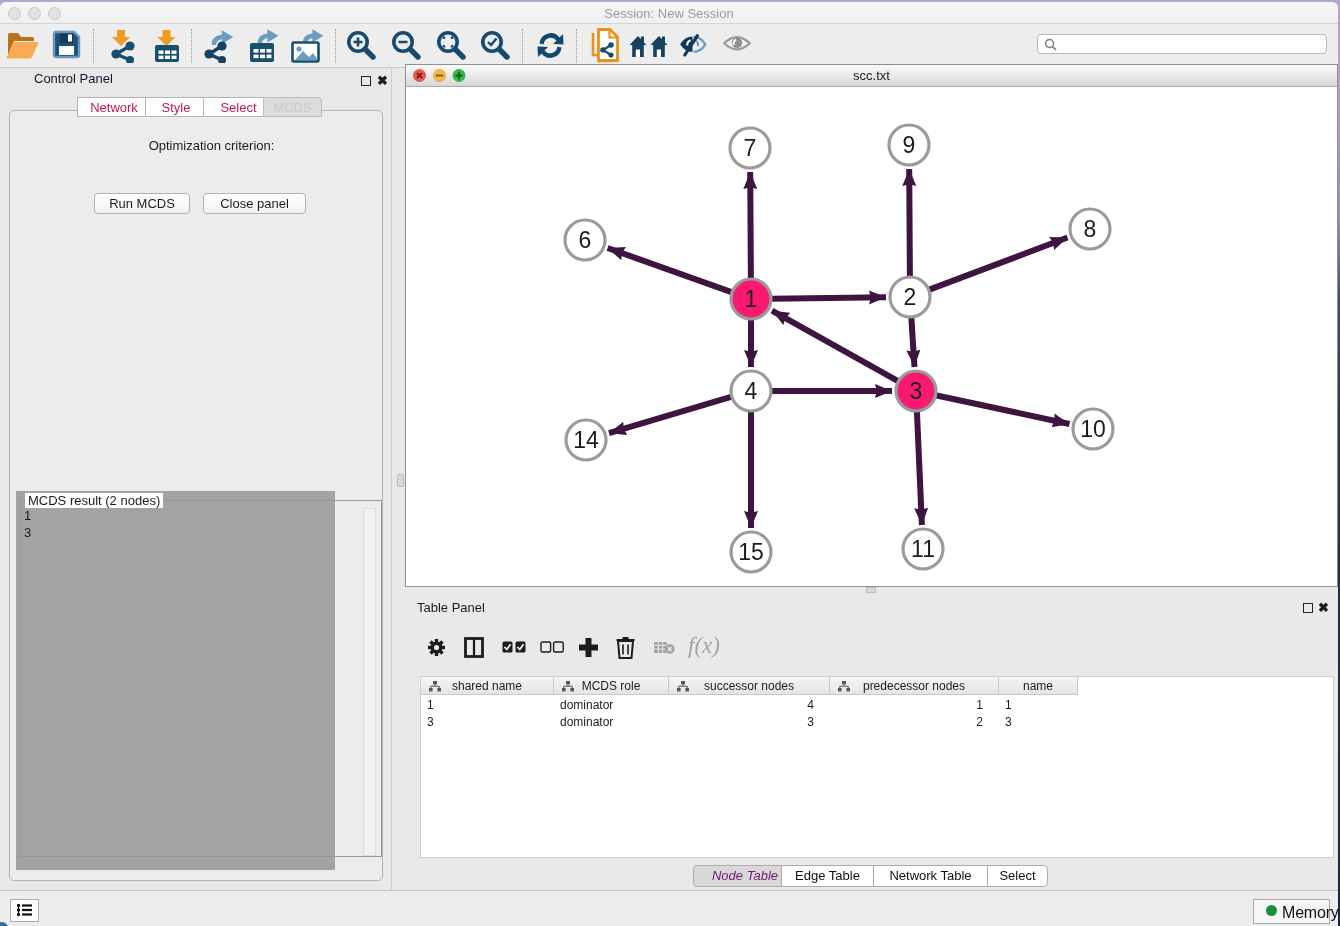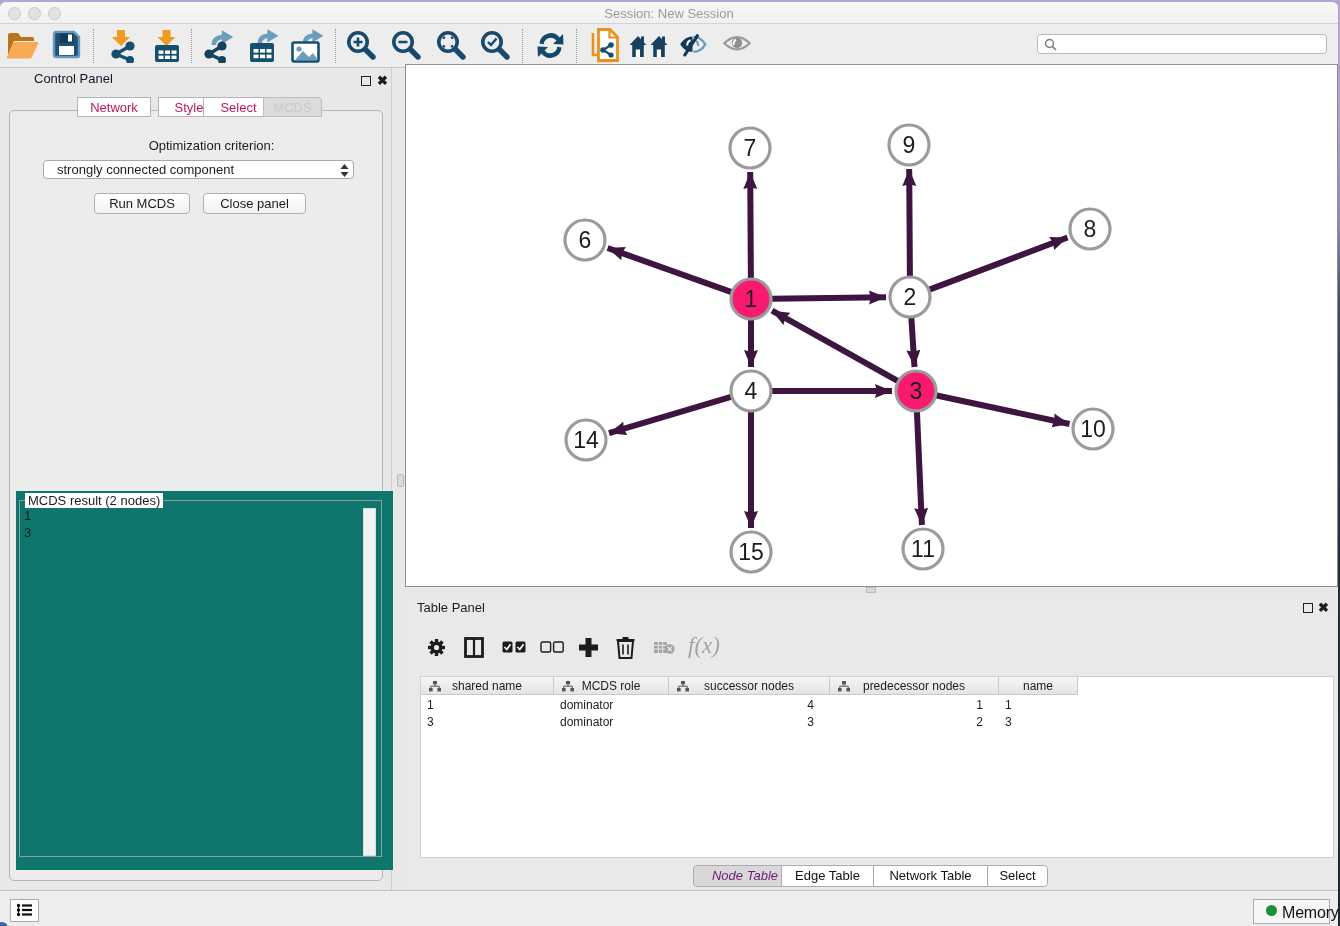--- a/index.html
+++ b/index.html
@@ -15,21 +15,21 @@
 #search{left:1037px;top:10px;width:288px;height:18px;background:#fff;border:1px solid #b9b9b9;border-radius:4px;}
 #main{left:0;top:66px;width:1338px;height:824px;background:#e8e8e8;}
 
 #cpanel{left:0;top:0;width:391px;height:824px;background:#e8e8e8;border-right:1px solid #cfcfcf;}
 #cp-title{left:14px;top:3px;font-size:13px;color:#0f172a;margin-left:20px;}
 .tab{top:29px;height:20px;background:#fff;border:1px solid #b4b4b4;font-size:13px;color:#be185d;text-align:center;line-height:20px;box-sizing:border-box;}
 #cp-body{left:9px;top:42px;width:374px;height:771px;background:#ececec;border:1px solid #b4b4b4;border-radius:5px;box-sizing:border-box;}
 #opt-label{left:0;top:70px;width:100%;text-align:center;font-size:13px;color:#1c1c1c;padding-left:16px;}
 #combo{left:43px;top:92px;width:311px;height:19px;background:#fff;border:1px solid #a8a8a8;border-radius:4px;box-sizing:border-box;font-size:13px;color:#1c1c1c;line-height:17px;padding-left:13px;}
 .btn{top:125px;height:21px;background:linear-gradient(#ffffff,#f2f2f2);border:1px solid #b1b1b1;border-radius:4px;box-sizing:border-box;font-size:13px;color:#1c1c1c;text-align:center;line-height:19px;}
-#whitebox{left:16px;top:423px;width:377px;height:379px;background:#0f766e;}
+#whitebox{left:16px;top:423px;width:319px;height:379px;background:#a3a3a3;}
 #fieldset{left:3px;top:9px;width:363px;height:357px;border:1px solid #989898;box-sizing:border-box;}
 #fs-legend{left:5px;top:-8px;background:#fff;padding:0 3px;font-size:13px;color:#1c1c1c;}
 #fs-text{left:4px;top:6px;font-size:13px;color:#1c1c1c;line-height:17px;}
 #fs-scroll{right:5px;top:7px;width:13px;height:348px;background:#f2f2f2;border:1px solid #dcdcdc;box-sizing:border-box;}
 
 #netwin{left:405px;top:-4px;width:933px;height:523px;border:1px solid #8f8f8f;box-sizing:border-box;background:#fff;}
 #nettitle{left:0;top:0;width:100%;height:21px;background:linear-gradient(#fafafa,#d8d8d8);border-bottom:1px solid #a9a9a9;}
 #netname{width:100%;top:3px;text-align:center;font-size:13px;color:#1c1c1c;}
 #tpanel{left:405px;top:527px;width:933px;height:295px;background:#e9e9e9;}
 #tp-title{left:12px;top:5px;font-size:13px;color:#1c1c1c;}
@@ -183,42 +183,47 @@
       </svg>
     </div>
   </div>
   <div id="main" class="abs">
     <div id="cpanel" class="abs">
       <div id="cp-title" class="abs">Control Panel</div>
       <div class="abs" style="left:361px;top:8px;width:8px;height:8px;border:1px solid #222;"></div>
       <div class="abs wicon" style="left:377px;top:5px;">✖</div>
       <div id="cp-body" class="abs"></div>
       <div class="tab abs" style="left:77px;width:74px;">Network</div>
-      <div class="tab abs" style="left:158px;width:62px;text-align:center;">Style</div>
+      <div class="tab abs" style="left:145px;width:62px;text-align:center;">Style</div>
       <div class="tab abs" style="left:203px;width:71px;">Select</div>
       <div class="tab abs" style="left:263px;width:59px;background:#dcdcdc;color:#c9c9c9;border-color:#bdbdbd;border-radius:0 4px 0 0;">MCDS</div>
       <div id="opt-label" class="abs">Optimization criterion:</div>
-      <div id="combo" class="abs">strongly connected component
-        <svg class="abs" style="right:4px;top:3px;" width="9" height="13" viewBox="0 0 9 13">
-            <path d="M4.5 0 L8.5 5 L0.5 5 Z" fill="#333"></path>
-            <path d="M4.5 13 L8.5 8 L0.5 8 Z" fill="#333"></path>
-          </svg>
-      </div>
       <div class="btn abs" style="left:94px;width:96px;">Run MCDS</div>
       <div class="btn abs" style="left:203px;width:103px;">Close panel</div>
       <div id="whitebox" class="abs">
         <div id="fieldset" class="abs">
           <div id="fs-legend" class="abs">MCDS result (2 nodes)</div>
           <div id="fs-text" class="abs">1<br>3</div>
           <div id="fs-scroll" class="abs"></div>
         </div>
       </div>
     </div>
     <div class="abs" style="left:397px;top:406px;width:5px;height:11px;background:#dadada;border:1px solid #b9b9b9;border-radius:2px;"></div>
     <div id="netwin" class="abs">
+      <div id="nettitle" class="abs">
+        <svg class="abs" style="left:7px;top:4px;" width="58" height="13" viewBox="0 0 58 13">
+          <circle cx="6.5" cy="6.5" r="6" fill="#ec5b52" stroke="#c94842" stroke-width="0.8"></circle>
+          <path d="M3.8 3.8 L9.2 9.2 M9.2 3.8 L3.8 9.2" stroke="#791e12" stroke-width="1.8"></path>
+          <circle cx="26.5" cy="6.5" r="6" fill="#f6bb40" stroke="#d6a138" stroke-width="0.8"></circle>
+          <path d="M22.8 6.5 L30.2 6.5" stroke="#8a591b" stroke-width="1.8"></path>
+          <circle cx="46" cy="6.5" r="6" fill="#32bb45" stroke="#2aa13c" stroke-width="0.8"></circle>
+          <path d="M42.3 6.5 L49.7 6.5 M46 2.8 L46 10.2" stroke="#0e5c1c" stroke-width="1.8"></path>
+        </svg>
+        <div id="netname" class="abs">scc.txt</div>
+      </div>
       <div id="graph" class="abs" style="left:0;top:22px;">
         <svg width="931" height="500" viewBox="0 0 931 500">
           <defs>
             <marker id="arr" markerWidth="18" markerHeight="15" refX="17" refY="7.5" orient="auto" markerUnits="userSpaceOnUse">
               <path d="M0,0.5 L17,7.5 L0,14.5 L1.8,7.5 Z" fill="#3d1540"></path>
             </marker>
           </defs>
           <g stroke="#3d1540" stroke-width="6" marker-end="url(#arr)">
             <line x1="344.9" y1="192.0" x2="344.2" y2="85.0"></line>
             <line x1="326.2" y1="205.3" x2="201.6" y2="161.0"></line>

